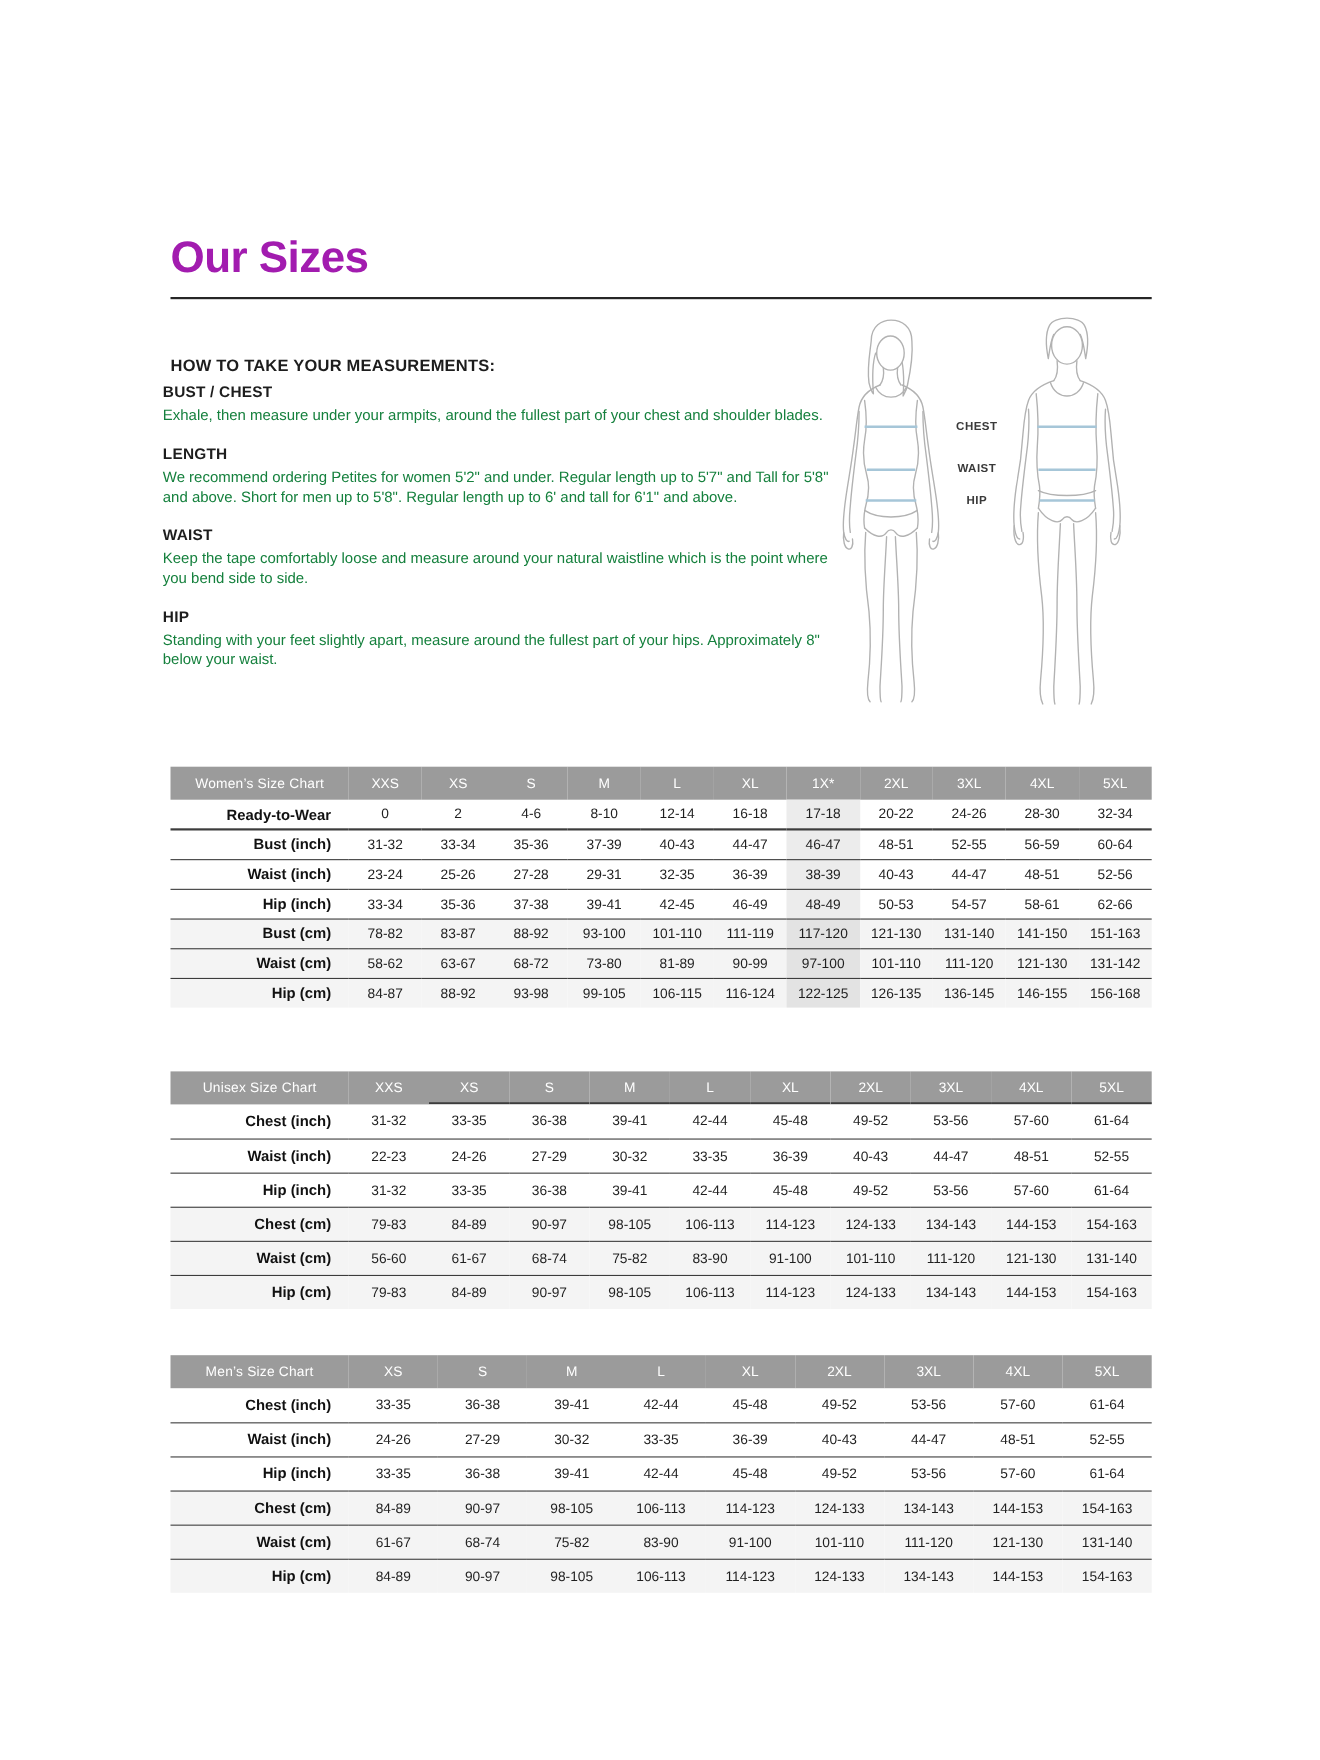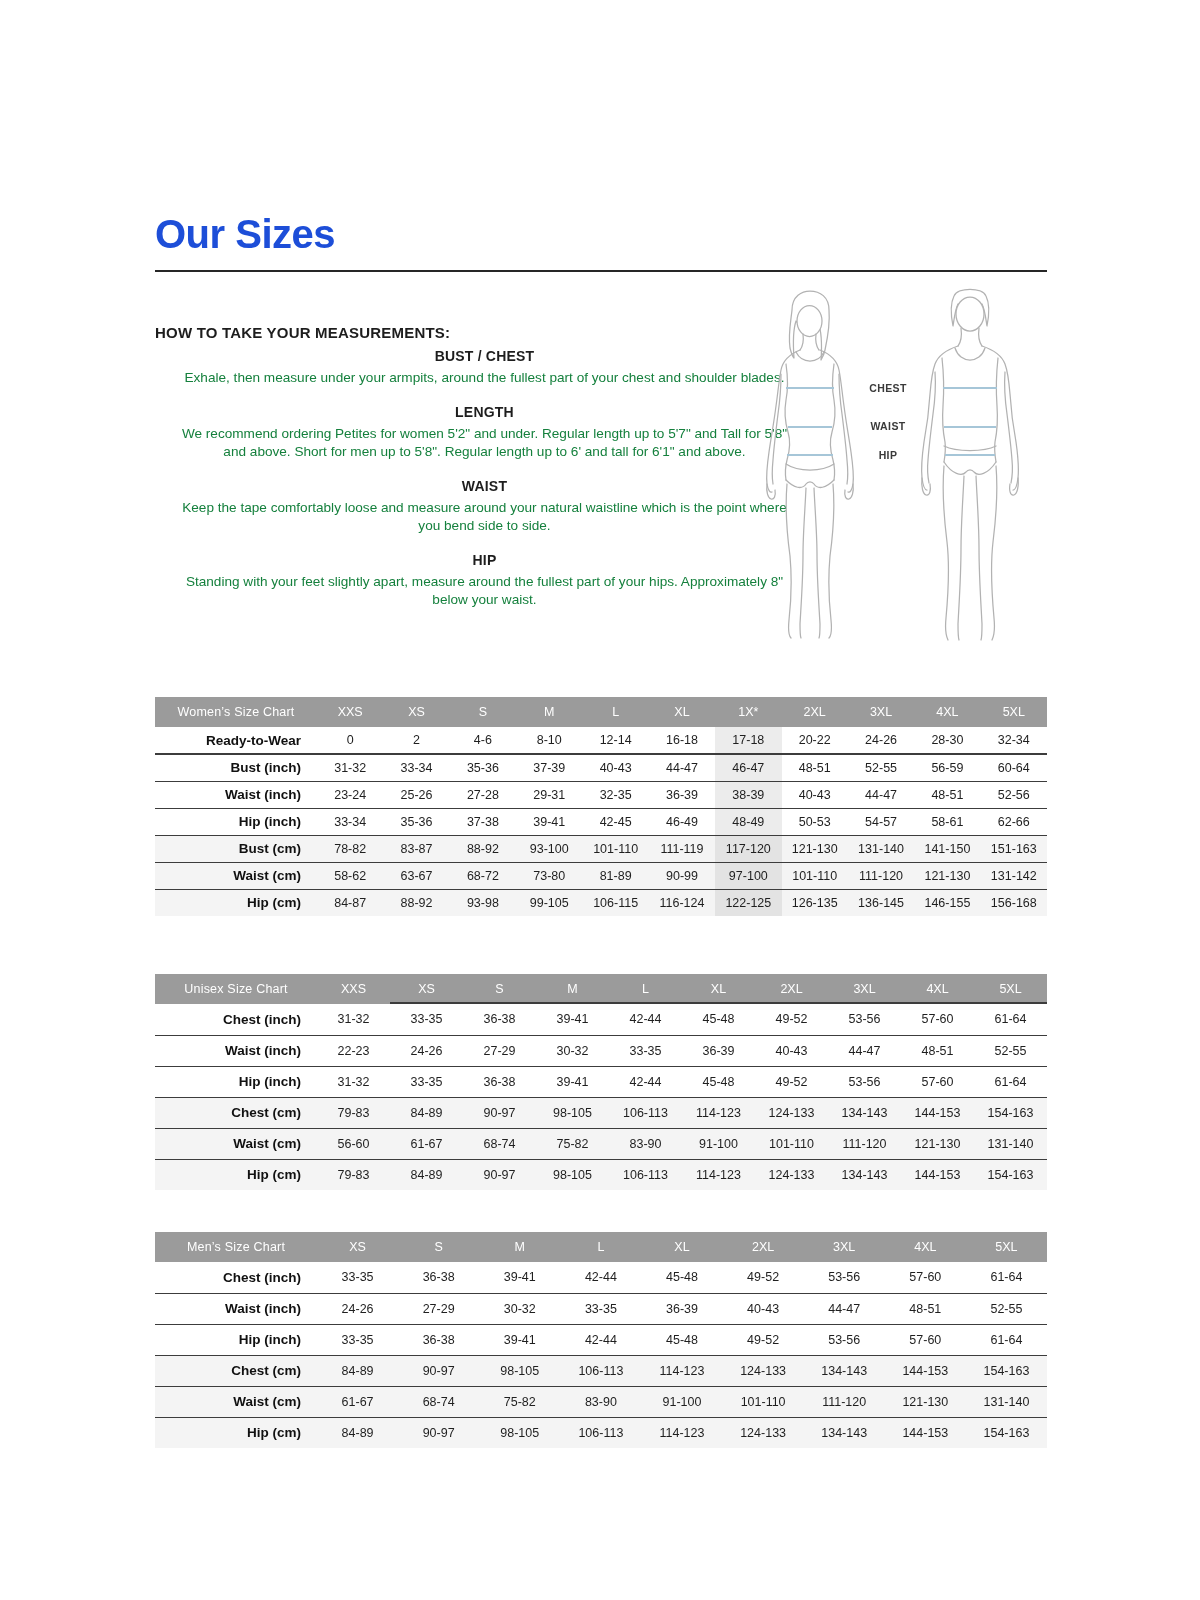--- a/index.html
+++ b/index.html
@@ -2,27 +2,27 @@
 <html><head>
 <meta charset="utf-8">
 <style>
   * { margin:0; padding:0; box-sizing:border-box; }
   html,body { background:#ffffff; }
   body { font-family:"Liberation Sans", sans-serif; color:#2b2b2b; }
   .page { position:relative; width:1200px; height:1600px; background:#fff; overflow:hidden; }
 
   
   .page-title { position:absolute; left:155px; top:212px; font-size:40px; font-weight:800;
-                color:#1d4ed8; letter-spacing:-0.5px; }
+                color:#a21caf; letter-spacing:-0.5px; }
   .title-rule { position:absolute; left:155px; top:270px; width:892px; border-top:2px solid #262626; }
 
   
   .howto-heading { position:absolute; left:155px; top:324px; font-size:15px; font-weight:800;
                    color:#1d1d1d; letter-spacing:0.2px; }
-  .sections { position:absolute; left:172px; top:348px; width:625px;text-align:center; }
+  .sections { position:absolute; left:148px; top:348px; width:625px; }
   .m-section { margin-bottom:17px; }
   .m-section h3 { font-size:14px; font-weight:800; color:#1d1d1d; margin-bottom:5px; letter-spacing:0.2px; }
   .m-section p { font-size:13.6px; line-height:1.32; color:#15803d; }
 
   
   .figure-wrap { position:absolute; }
   .figure-wrap svg { display:block; }
   .fig-stroke { fill:none; stroke:#b2b2b2; stroke-width:1.25; stroke-linecap:round; stroke-linejoin:round; }
   .fig-fill   { fill:#ffffff; stroke:#b2b2b2; stroke-width:1.25; stroke-linejoin:round; }
   .measure-line { stroke:#a6c6d8; stroke-width:2.2; }

